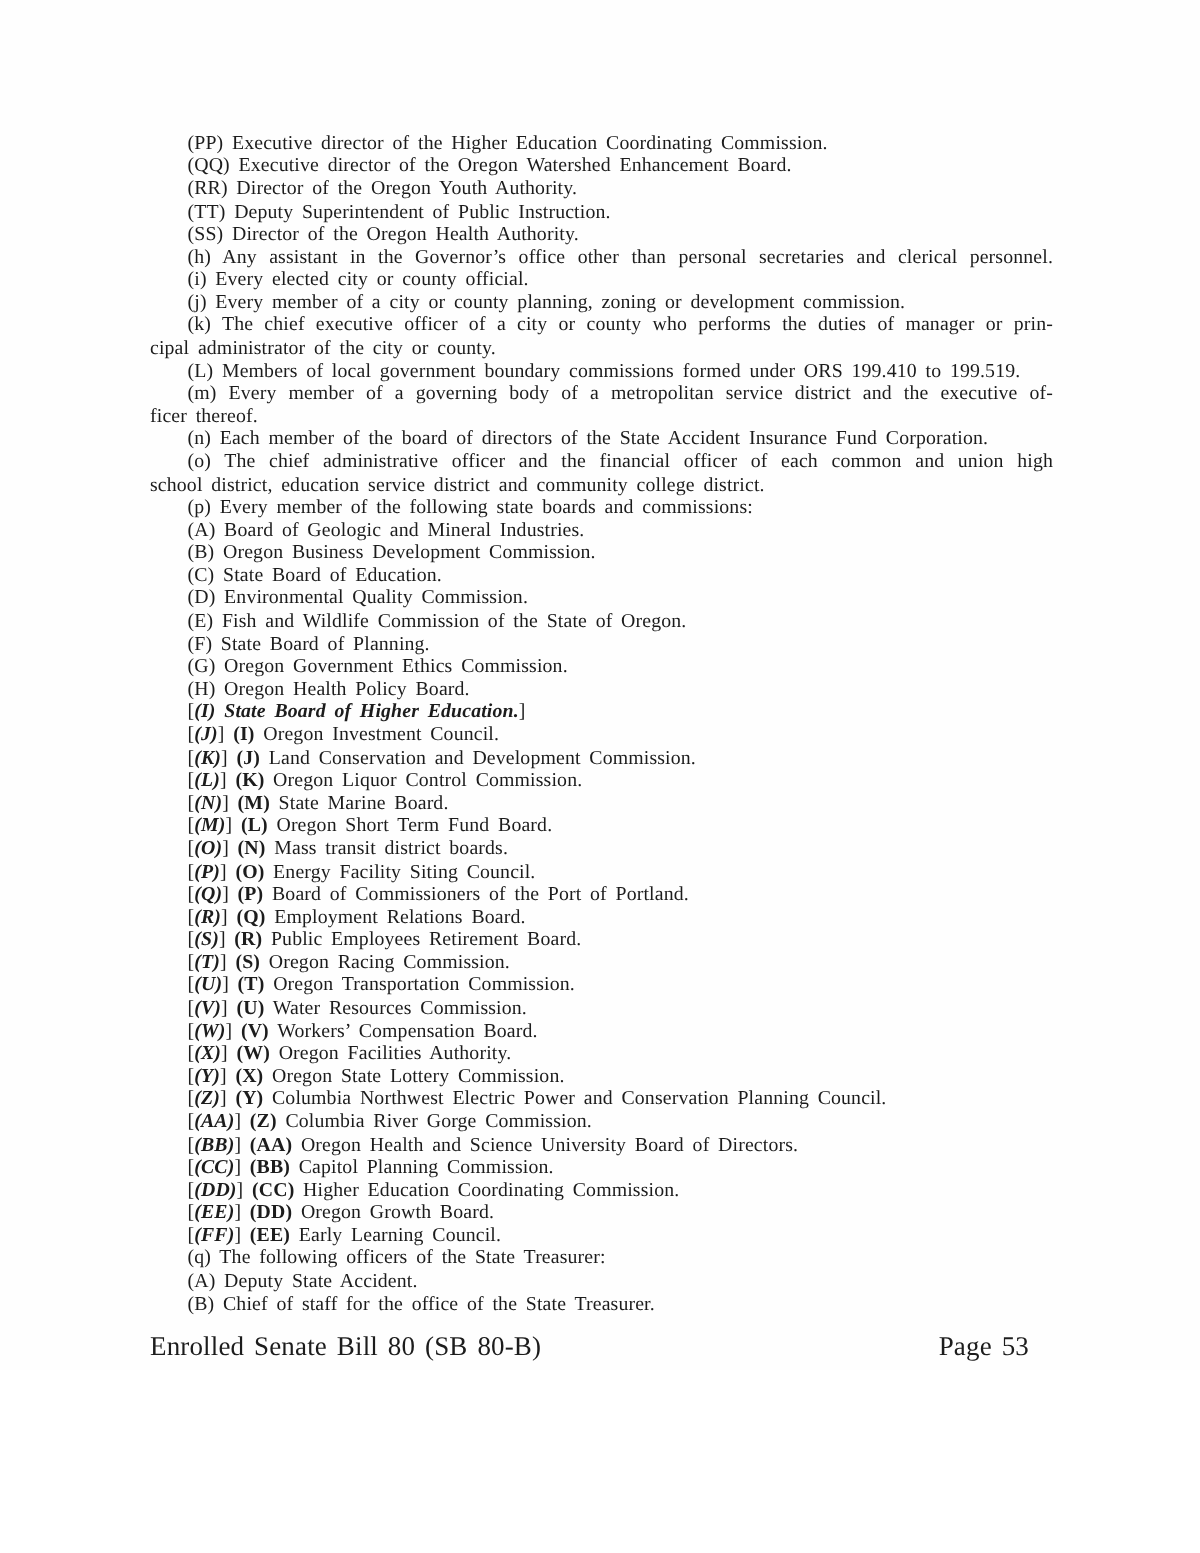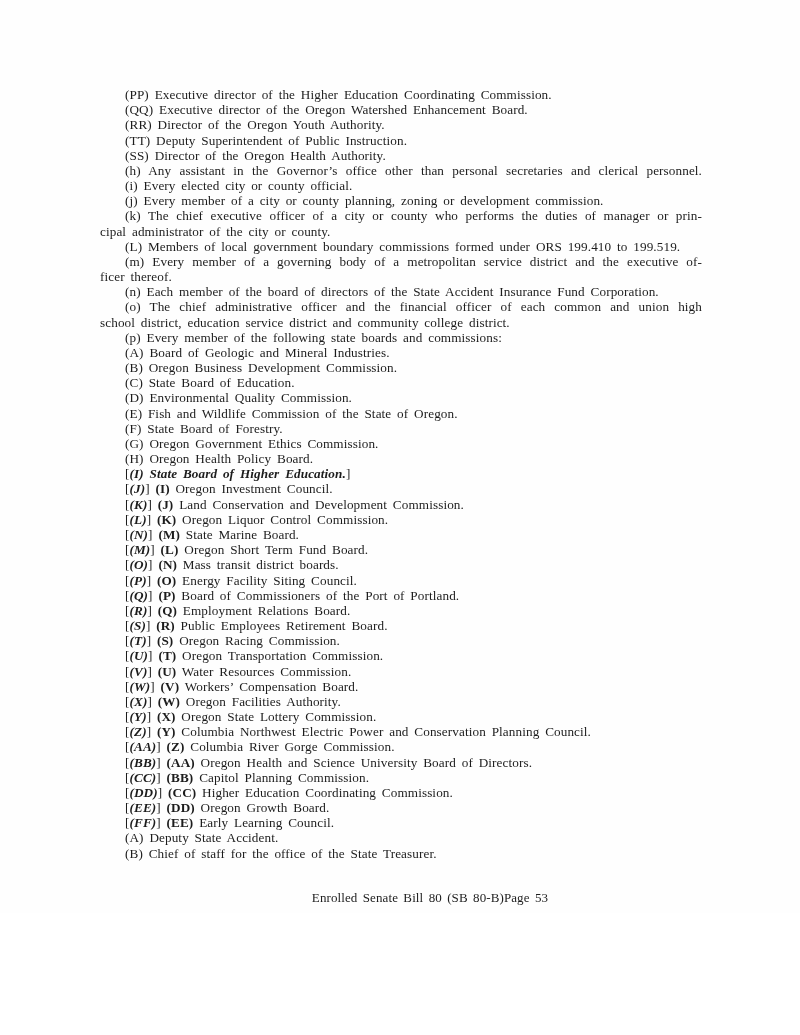--- a/index.html
+++ b/index.html
@@ -34,26 +34,25 @@
   }
   .s-r { font-style: normal; font-weight: normal; }
   .s-i { font-style: italic; font-weight: bold; }
   .s-b { font-weight: bold; }
   .footer {
     position: absolute;
     left: 100px;
     top: 890px;
     width: 586px;
     display: flex;
-    justify-content: center;
-    font-size: 13px;
+    justify-content: space-between;
+    font-size: 18px;
     line-height: 15.17px;
     word-spacing: 2px;
     letter-spacing: 0.1px;
-    margin-left: 37px;
   }
 </style>
 </head>
 <body>
 
 <div class="page">
   <div class="textblock">
       <div class="line indent"><span class="s-r">(PP) Executive director of the Higher Education Coordinating Commission.</span></div>
       <div class="line indent"><span class="s-r">(QQ) Executive director of the Oregon Watershed Enhancement Board.</span></div>
       <div class="line indent"><span class="s-r">(RR) Director of the Oregon Youth Authority.</span></div>
@@ -69,21 +68,21 @@
       <div class="line"><span class="s-r">ficer thereof.</span></div>
       <div class="line indent"><span class="s-r">(n) Each member of the board of directors of the State Accident Insurance Fund Corporation.</span></div>
       <div class="line indent justify"><span class="s-r">(o) The chief administrative officer and the financial officer of each common and union high</span></div>
       <div class="line"><span class="s-r">school district, education service district and community college district.</span></div>
       <div class="line indent"><span class="s-r">(p) Every member of the following state boards and commissions:</span></div>
       <div class="line indent"><span class="s-r">(A) Board of Geologic and Mineral Industries.</span></div>
       <div class="line indent"><span class="s-r">(B) Oregon Business Development Commission.</span></div>
       <div class="line indent"><span class="s-r">(C) State Board of Education.</span></div>
       <div class="line indent"><span class="s-r">(D) Environmental Quality Commission.</span></div>
       <div class="line indent"><span class="s-r">(E) Fish and Wildlife Commission of the State of Oregon.</span></div>
-      <div class="line indent"><span class="s-r">(F) State Board of Forestry.</span></div>
+      <div class="line indent"><span class="s-r">(F) State Board of Planning.</span></div>
       <div class="line indent"><span class="s-r">(G) Oregon Government Ethics Commission.</span></div>
       <div class="line indent"><span class="s-r">(H) Oregon Health Policy Board.</span></div>
       <div class="line indent"><span class="s-r">[</span><span class="s-i">(I) State Board of Higher Education.</span><span class="s-r">]</span></div>
       <div class="line indent"><span class="s-r">[</span><span class="s-i">(J)</span><span class="s-r">] </span><span class="s-b">(I)</span><span class="s-r"> Oregon Investment Council.</span></div>
       <div class="line indent"><span class="s-r">[</span><span class="s-i">(K)</span><span class="s-r">] </span><span class="s-b">(J)</span><span class="s-r"> Land Conservation and Development Commission.</span></div>
       <div class="line indent"><span class="s-r">[</span><span class="s-i">(L)</span><span class="s-r">] </span><span class="s-b">(K)</span><span class="s-r"> Oregon Liquor Control Commission.</span></div>
       <div class="line indent"><span class="s-r">[</span><span class="s-i">(N)</span><span class="s-r">] </span><span class="s-b">(M)</span><span class="s-r"> State Marine Board.</span></div>
       <div class="line indent"><span class="s-r">[</span><span class="s-i">(M)</span><span class="s-r">] </span><span class="s-b">(L)</span><span class="s-r"> Oregon Short Term Fund Board.</span></div>
       <div class="line indent"><span class="s-r">[</span><span class="s-i">(O)</span><span class="s-r">] </span><span class="s-b">(N)</span><span class="s-r"> Mass transit district boards.</span></div>
       <div class="line indent"><span class="s-r">[</span><span class="s-i">(P)</span><span class="s-r">] </span><span class="s-b">(O)</span><span class="s-r"> Energy Facility Siting Council.</span></div>
@@ -96,20 +95,21 @@
       <div class="line indent"><span class="s-r">[</span><span class="s-i">(W)</span><span class="s-r">] </span><span class="s-b">(V)</span><span class="s-r"> Workers’ Compensation Board.</span></div>
       <div class="line indent"><span class="s-r">[</span><span class="s-i">(X)</span><span class="s-r">] </span><span class="s-b">(W)</span><span class="s-r"> Oregon Facilities Authority.</span></div>
       <div class="line indent"><span class="s-r">[</span><span class="s-i">(Y)</span><span class="s-r">] </span><span class="s-b">(X)</span><span class="s-r"> Oregon State Lottery Commission.</span></div>
       <div class="line indent"><span class="s-r">[</span><span class="s-i">(Z)</span><span class="s-r">] </span><span class="s-b">(Y)</span><span class="s-r"> Columbia Northwest Electric Power and Conservation Planning Council.</span></div>
       <div class="line indent"><span class="s-r">[</span><span class="s-i">(AA)</span><span class="s-r">] </span><span class="s-b">(Z)</span><span class="s-r"> Columbia River Gorge Commission.</span></div>
       <div class="line indent"><span class="s-r">[</span><span class="s-i">(BB)</span><span class="s-r">] </span><span class="s-b">(AA)</span><span class="s-r"> Oregon Health and Science University Board of Directors.</span></div>
       <div class="line indent"><span class="s-r">[</span><span class="s-i">(CC)</span><span class="s-r">] </span><span class="s-b">(BB)</span><span class="s-r"> Capitol Planning Commission.</span></div>
       <div class="line indent"><span class="s-r">[</span><span class="s-i">(DD)</span><span class="s-r">] </span><span class="s-b">(CC)</span><span class="s-r"> Higher Education Coordinating Commission.</span></div>
       <div class="line indent"><span class="s-r">[</span><span class="s-i">(EE)</span><span class="s-r">] </span><span class="s-b">(DD)</span><span class="s-r"> Oregon Growth Board.</span></div>
       <div class="line indent"><span class="s-r">[</span><span class="s-i">(FF)</span><span class="s-r">] </span><span class="s-b">(EE)</span><span class="s-r"> Early Learning Council.</span></div>
+      <div class="line indent"><span class="s-r">(q) The following officers of the State Treasurer:</span></div>
       <div class="line indent"><span class="s-r">(A) Deputy State Accident.</span></div>
       <div class="line indent"><span class="s-r">(B) Chief of staff for the office of the State Treasurer.</span></div>
     </div>
   <div class="footer">
     <span>Enrolled Senate Bill 80 (SB 80-B)</span>
     <span>Page 53</span>
   </div>
 </div>
 
 </body></html>

